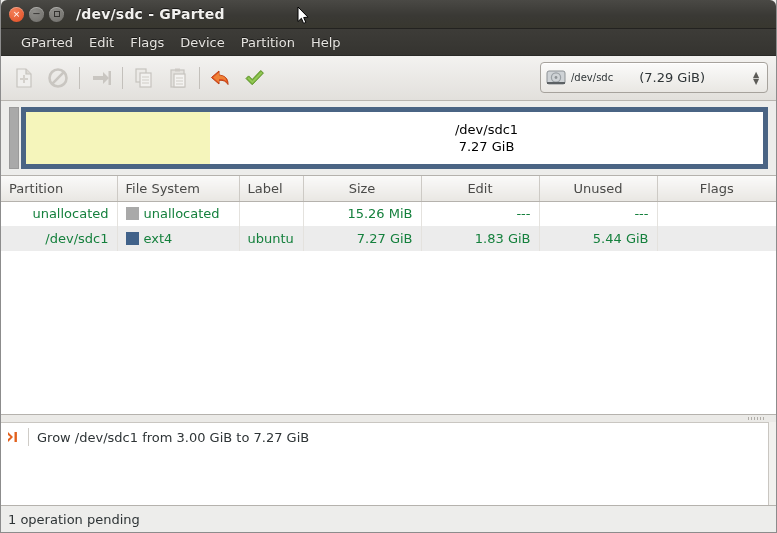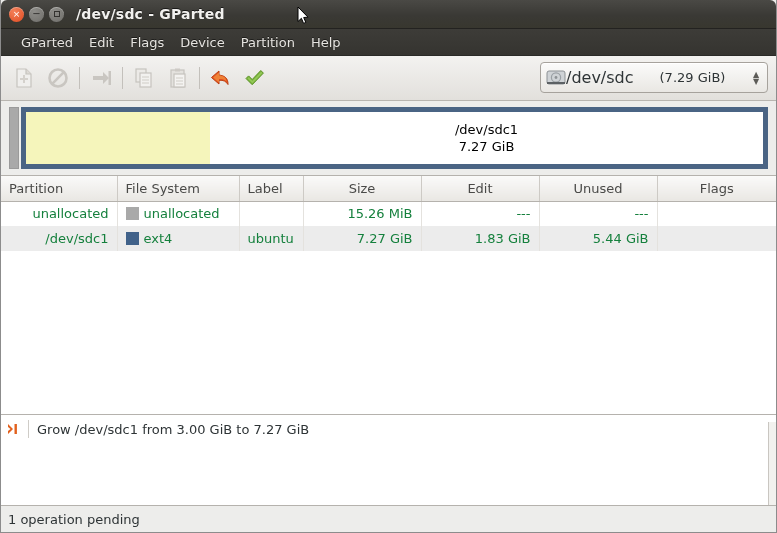--- a/index.html
+++ b/index.html
@@ -51,21 +51,21 @@
   }
   .tbtn{width:34px;height:34px;display:flex;align-items:center;justify-content:center;}
   .tsep{width:1px;height:22px;background:#c3c0bb;margin:0 4px;}
   .devcombo{
     position:absolute;right:8px;top:6px;height:31px;box-sizing:border-box;
     display:flex;align-items:center;padding:0 4px 0 5px;
     background:linear-gradient(to bottom,#fbfbfa,#e9e7e3);
     border:1px solid #a6a29c;border-radius:4px;
     box-shadow:inset 0 1px 0 #fff;min-width:228px;
   }
-  .devcombo .dname{font-size:16px;color:#2e3436;}
+  .devcombo .dname{margin-left:5px;font-size:10px;color:#2e3436;}
   .devcombo .dsize{margin-left:26px;font-size:13px;color:#2e3436;}
   .spin{margin-left:auto;display:flex;flex-direction:column;align-items:center;
         justify-content:center;width:14px;color:#5c5b57;line-height:7px;font-size:8px;}
   
   .diskarea{
     flex:0 0 74px;background:#ededeb;padding:6px 8px;box-sizing:border-box;
     display:flex;align-items:stretch;
   }
   .unalloc-strip{width:10px;background:#a9a9a9;border:1px solid #9a9a9a;box-sizing:border-box;}
   .part-box{
@@ -97,21 +97,21 @@
   tbody tr.alt td{background:#ececec;}
   tbody td:last-child{border-right:none;}
   .swatch{display:inline-block;width:13px;height:13px;vertical-align:-2px;margin-right:5px;}
   .sw-unalloc{background:#a9a9a9;}
   .sw-ext4{background:#41628a;}
   .fill-rest{flex:1;background:#fff;}
   .ta-r{text-align:right;}
   
   .ops{
     flex:0 0 90px;background:#fff;position:relative;
-    border-bottom:1px solid #b5b2ad;display:flex;flex-direction:row;
+    border-bottom:1px solid #b5b2ad;display:flex;flex-direction:column;
   }
   .ops-top{height:7px;background:#ebeae7;border-bottom:1px solid #c9c6c1;position:relative;}
   .ops-grip{position:absolute;right:12px;top:2px;width:16px;height:3px;
             background:repeating-linear-gradient(to right,#b0ada8 0 1px,transparent 1px 3px);}
   .op-row{display:flex;align-items:center;height:28px;padding-left:5px;}
   .grow-icon{width:16px;height:16px;display:flex;align-items:center;justify-content:center;}
   .op-div{width:1px;height:18px;background:#cfccc7;margin:0 8px 0 6px;}
   .op-text{font-size:13px;color:#2e3436;}
   .ops-scroll{position:absolute;right:0;top:7px;bottom:0;width:7px;
               border-left:1px solid #c9c6c1;background:#f2f1ee;}

